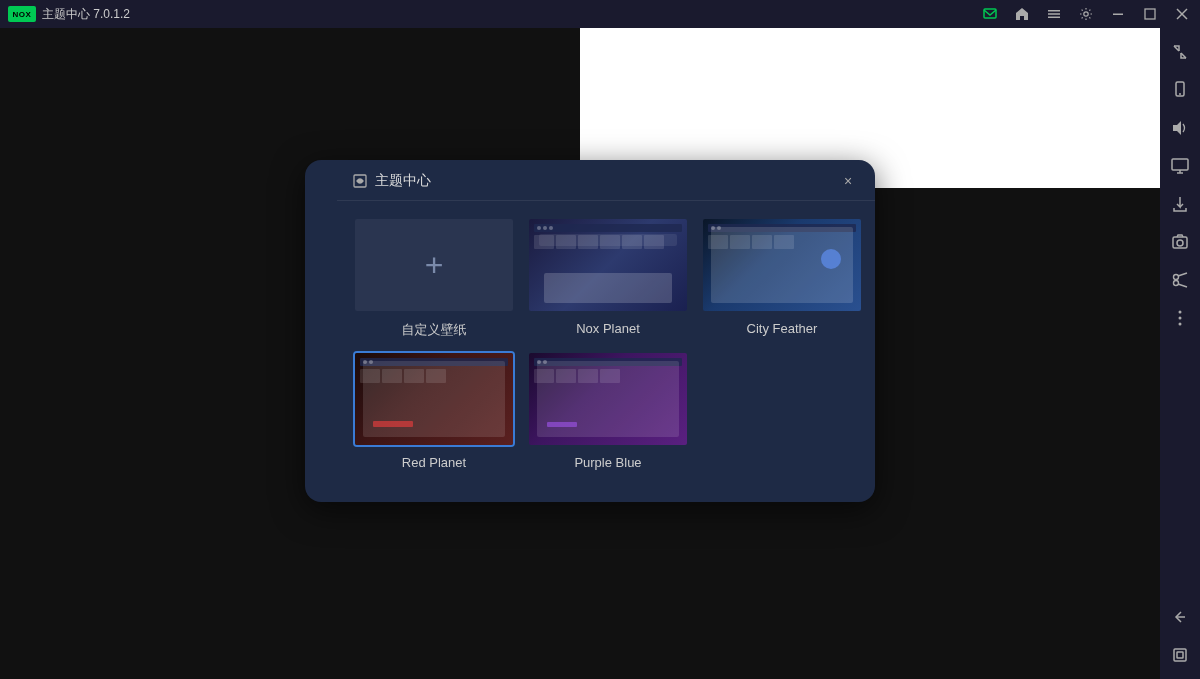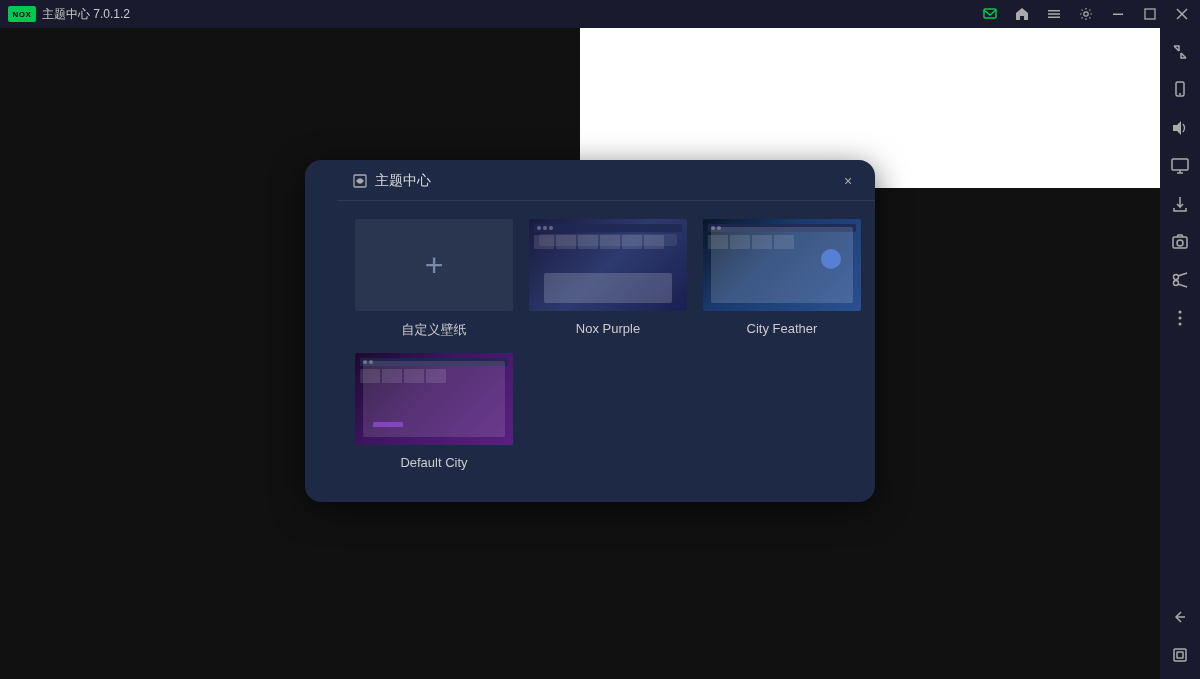--- a/index.html
+++ b/index.html
@@ -482,21 +482,21 @@
             <div class="mini-icon-block"></div>
             <div class="mini-icon-block"></div>
             <div class="mini-icon-block"></div>
             <div class="mini-icon-block"></div>
             <div class="mini-icon-block"></div>
             <div class="mini-icon-block"></div>
           </div>
           <div class="mini-dialog"></div>
         </div>
       </div>
-      <span class="theme-label">Nox Purple</span>
+      <span class="theme-label">Nox Planet</span>
     </div>
 
     <div class="theme-item">
       <div class="theme-thumbnail">
         <div class="thumb-blue-feather">
           <div class="mini-bar">
             <div class="mini-bar-dot"></div>
             <div class="mini-bar-dot"></div>
           </div>
           <div class="mini-icons-row">
@@ -505,35 +505,54 @@
             <div class="mini-icon-block"></div>
             <div class="mini-icon-block"></div>
           </div>
           <div class="thumb-blue-feather-ui"></div>
           <div class="thumb-blue-cursor"></div>
         </div>
       </div>
       <span class="theme-label">City Feather</span>
     </div>
 
+    <div class="theme-item selected">
+      <div class="theme-thumbnail">
+        <div class="thumb-red-planet">
+          <div class="mini-bar">
+            <div class="mini-bar-dot"></div>
+            <div class="mini-bar-dot"></div>
+          </div>
+          <div class="mini-icons-row">
+            <div class="mini-icon-block"></div>
+            <div class="mini-icon-block"></div>
+            <div class="mini-icon-block"></div>
+            <div class="mini-icon-block"></div>
+          </div>
+          <div class="thumb-red-ui"></div>
+          <div class="thumb-red-accent"></div>
+        </div>
+      </div>
+      <span class="theme-label">Red Planet</span>
+    </div>
 
     <div class="theme-item">
       <div class="theme-thumbnail">
         <div class="thumb-purple-city">
           <div class="mini-bar">
             <div class="mini-bar-dot"></div>
             <div class="mini-bar-dot"></div>
           </div>
           <div class="mini-icons-row">
             <div class="mini-icon-block"></div>
             <div class="mini-icon-block"></div>
             <div class="mini-icon-block"></div>
             <div class="mini-icon-block"></div>
           </div>
           <div class="thumb-purple-ui"></div>
           <div class="thumb-purple-btn"></div>
         </div>
       </div>
-      <span class="theme-label">Default City</span>
+      <span class="theme-label">Purple Blue</span>
     </div>
 
   </div>
 </div>
 
 </body></html>

